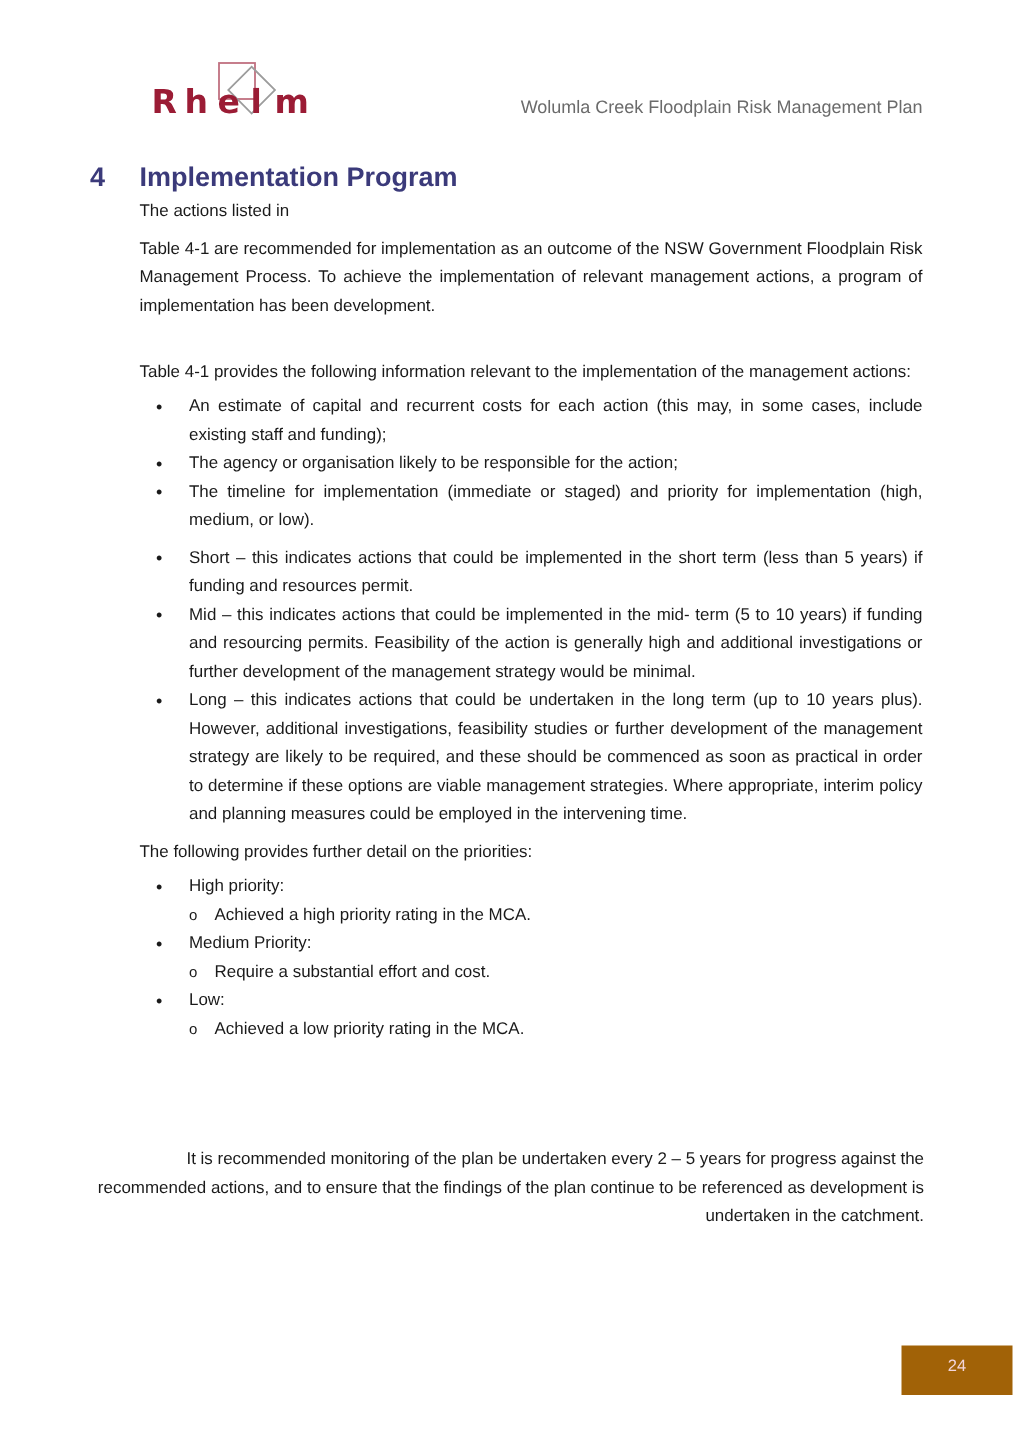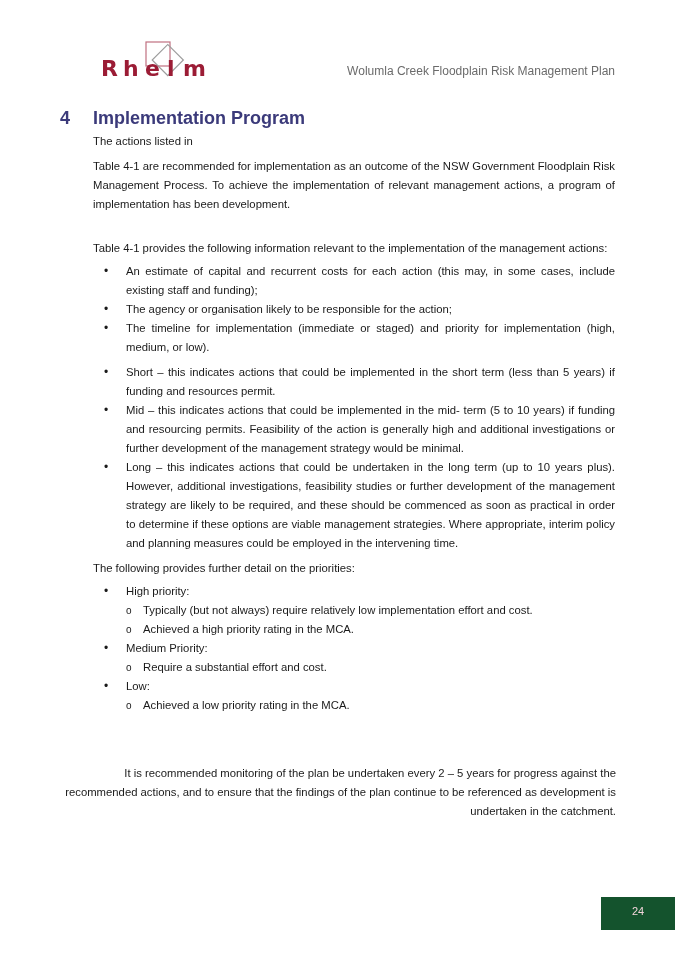--- a/index.html
+++ b/index.html
@@ -19,21 +19,21 @@
     .mb4 { margin-bottom: 4px !important; }
     ul.bullets { list-style: none; margin: 0 0 6px 0; padding: 0; }
     ul.bullets > li { position: relative; padding-left: 33px; text-align: justify; }
     ul.bullets > li::before { content: "\2022"; position: absolute; left: 11px; top: 0; font-size: 12px; }
     ul.sub { list-style: none; margin: 0; padding: 0; }
     ul.sub > li { position: relative; padding-left: 17px; }
     ul.sub > li::before { content: "o"; position: absolute; left: 0; top: 0; font-size: 10px; }
     b { font-weight: normal; }
     .closing { position: absolute; left: 60px; top: 764px; width: 556px; font-size: 11.3px; line-height: 19px; }
     .closing p { margin: 0; text-align: right; }
-    .page-num { position: absolute; left: 601px; top: 897px; width: 74px; height: 33px; background: #14532d;
+    .page-num { position: absolute; left: 601px; top: 897px; width: 74px; height: 33px; background: #a16207;
                 color: #f3d5db; font-size: 11px; line-height: 29px; text-align: center; }
   </style>
 </head>
 <body>
 
 <div class="logo">
   <svg width="64" height="44" viewBox="0 0 64 44">
     <rect x="7" y="4" width="24" height="24" fill="none" stroke="#c07080" stroke-width="1.2"></rect>
     <rect x="22" y="4" width="22" height="22" fill="none" stroke="#9c9c9c" stroke-width="1.2" transform="rotate(45 33 15) translate(2 8)"></rect>
   </svg>
@@ -59,21 +59,20 @@
   </ul>
   <ul class="bullets">
     <li><b>Short</b><span> – this indicates actions that could be implemented in the short term (less than 5 years) if funding and resources permit.</span></li>
     <li><b>Mid</b><span> – this indicates actions that could be implemented in the mid- term (5 to 10 years) if funding and resourcing permits. Feasibility of the action is generally high and additional investigations or further development of the management strategy would be minimal.</span></li>
     <li><b>Long</b><span> – this indicates actions that could be undertaken in the long term (up to 10 years plus). However, additional investigations, feasibility studies or further development of the management strategy are likely to be required, and these should be commenced as soon as practical in order to determine if these options are viable management strategies. Where appropriate, interim policy and planning measures could be employed in the intervening time.</span></li>
   </ul>
   <p class="mb4">The following provides further detail on the priorities:</p>
   <ul class="bullets">
     <li><b>High priority:</b>
       <ul class="sub">
-        <li>Typically (but not always) require relatively low implementation effort and cost.</li>
         <li>Achieved a high priority rating in the MCA.</li>
       </ul>
     </li>
     <li><b>Medium Priority:</b>
       <ul class="sub">
         <li>Require a substantial effort and cost.</li>
       </ul>
     </li>
     <li><b>Low:</b>
       <ul class="sub">

